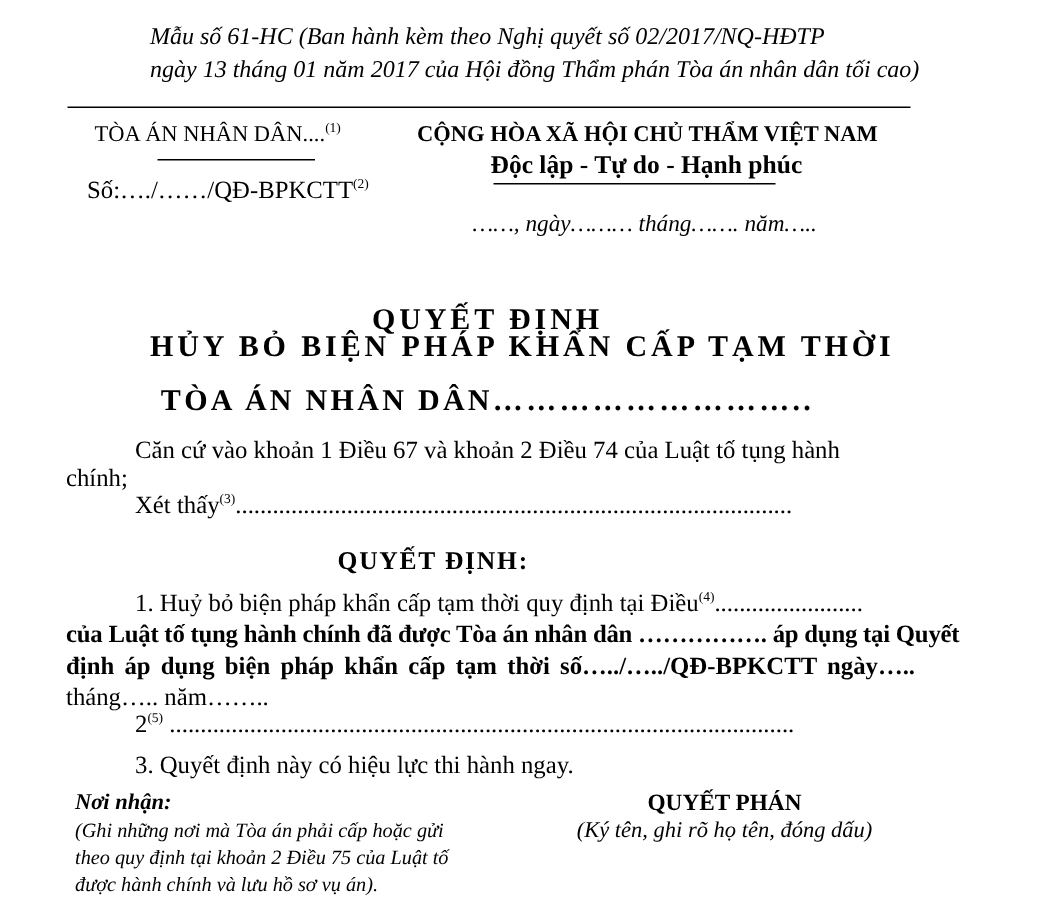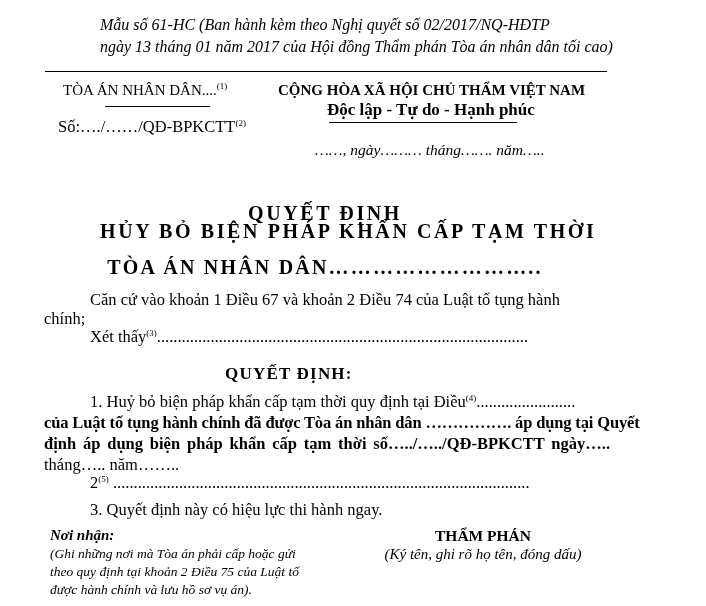--- a/index.html
+++ b/index.html
@@ -65,14 +65,14 @@
   <span>2</span><sup>(5)</sup><span> .....................................................................................................</span>
 </div>
 
 <div class="abs body16" style="left:90px; top:500px;">3. Quyết định này có hiệu lực thi hành ngay.</div>
 
 <div class="abs it b" style="left:50px; top:527px; font-size:15px;">Nơi nhận:</div>
 <div class="abs small-it" style="left:50px; top:546px;">(Ghi những nơi mà Tòa án phải cấp hoặc gửi</div>
 <div class="abs small-it" style="left:50px; top:564px;">theo quy định tại khoản 2 Điều 75 của Luật tố</div>
 <div class="abs small-it" style="left:50px; top:582px;">được hành chính và lưu hồ sơ vụ án).</div>
 
-<div class="abs b" style="left:383px; width:200px; text-align:center; top:527px; font-size:15.5px;">THẨM PHÁN</div>
+<div class="abs b" style="left:383px; width:200px; text-align:center; top:527px; font-size:15.5px;">QUYẾT PHÁN</div>
 <div class="abs it" style="left:373px; width:220px; text-align:center; top:546px; font-size:15px;">(Ký tên, ghi rõ họ tên, đóng dấu)</div>
 
 </body></html>

